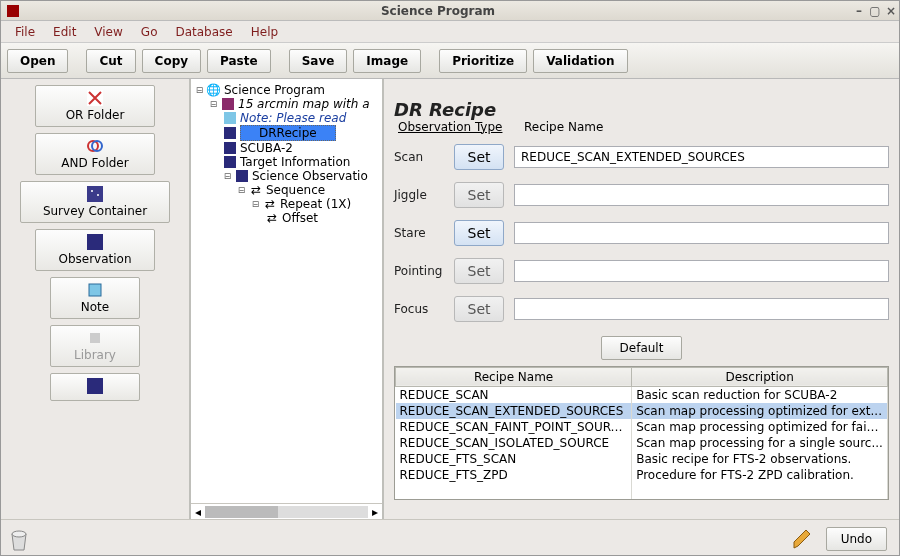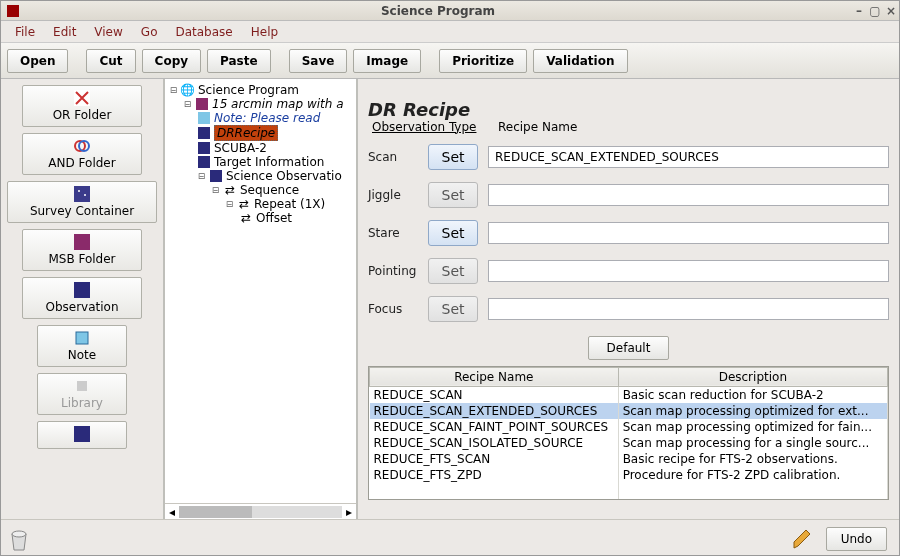--- a/index.html
+++ b/index.html
@@ -6,30 +6,30 @@
 body { background: #ece9e6; width: 900px; height: 556px; overflow: hidden; border: 1px solid #999; }
 .titlebar { height: 20px; background: linear-gradient(#ece9e2,#ddd9d0); display:flex; align-items:center; border-bottom:1px solid #bbb; }
 .titlebar .t-icon { width:12px;height:12px;background:#900;margin:0 6px; }
 .titlebar .t-text { flex:1; text-align:center; color:#444; font-weight:bold; }
 .titlebar .wbtn { width:16px; text-align:center; color:#555; font-weight:bold; cursor:default; }
 .menubar { height:22px; display:flex; align-items:center; padding:0 6px; gap:2px; background:#ece9e6; border-bottom:1px solid #ccc;}
 .menubar span { padding:2px 8px; color:#7f1d1d; }
 .toolbar { height:36px; display:flex; align-items:center; padding:4px 6px; gap:6px; background:linear-gradient(#f6f5f2,#e3e1db); border-bottom:1px solid #b8b8b8;}
 .tbtn { background:linear-gradient(#fdfdfd,#e6e6e3); border:1px solid #a8a8a0; padding:4px 12px; font-weight:bold; border-radius:2px;}
 .main { display:flex; height:calc(556px - 20px - 22px - 36px - 38px); }
-.palette { width:162px; background:#ece9e6; display:flex; flex-direction:column; align-items:center; gap:6px; padding:6px 4px; overflow:hidden; }
+.palette { width:188px; background:#ece9e6; display:flex; flex-direction:column; align-items:center; gap:6px; padding:6px 4px; overflow:hidden; }
 .pbtn { background:linear-gradient(#fdfdfd,#e9e8e4); border:1px solid #b0b0a8; padding:4px 6px; display:flex; flex-direction:column; align-items:center; gap:2px; min-width:120px; text-align:center; border-radius:2px;}
 .pbtn.small{min-width:90px;}
 .pbtn .pi { width:16px;height:16px; }
 .pbtn.disabled{ color:#999; }
 .tree { width:195px; border-left:2px solid #bfbfba; border-right:2px solid #bfbfba; background:#fff; padding:4px 2px; overflow:hidden; font-size:12px;}
 .tree-row{ display:flex; align-items:center; gap:3px; white-space:nowrap; padding:0 0 0 2px;}
 .tree .exp{ width:9px;height:9px; font-size:9px; color:#666; display:inline-flex;align-items:center;justify-content:center;}
 .tree .ic{ width:14px;height:14px;display:inline-flex;align-items:center;justify-content:center;}
-.tree .sel{ background:#c2410c; border:1px dotted #666; padding:0 2px; font-style:italic;}
+.tree .sel{ background:#3b82f6; border:1px dotted #666; padding:0 18px; }
 .tree .link{ color:#1a3ea0; font-style:italic; }
 .ind1{padding-left:16px;} .ind2{padding-left:30px;} .ind3{padding-left:44px;} .ind4{padding-left:58px;} .ind5{padding-left:72px;}
 .detail { flex:1; background:#ece9e6; padding:6px 10px 6px 10px; display:flex; flex-direction:column;justify-content:center; }
 .panel-title{ font-size:18px; font-weight:bold; font-style:italic; color:#222; }
 .panel-sub{ color:#333; margin:2px 0 4px 0;}
 .hdrrow{ display:flex; margin-bottom:4px;}
 .hdrrow > div:first-child{ width:130px; padding-left:4px;text-decoration:underline; }
 .row{ display:flex; align-items:center; margin:6px 0; }
 .row .lab{ width:60px; color:#222; }
 .row .setbtn{ width:50px; text-align:center; padding:4px 0; border:1px solid #8fa8c8; background:linear-gradient(#f0f5fc,#d4e2f3); border-radius:3px; font-size:14px;}
@@ -108,28 +108,20 @@
             <rect width="16" height="16" fill="#3a3a8a"></rect>
             <circle cx="5" cy="5" r="1" fill="#fff"></circle>
             <circle cx="11" cy="9" r="1" fill="#fff"></circle>
           </svg>
         </span>
       <span>Survey Container</span>
     </button>
     <button class="pbtn">
       <span class="pi">
           <svg width="16" height="16">
-            <rect width="16" height="16" fill="#8a2a6a"></rect>
-          </svg>
-        </span>
-      <span>MSB Folder</span>
-    </button>
-    <button class="pbtn">
-      <span class="pi">
-          <svg width="16" height="16">
             <rect width="16" height="16" fill="#2a2a7a"></rect>
           </svg>
         </span>
       <span>Observation</span>
     </button>
     <button class="pbtn small">
       <span class="pi">
           <svg width="16" height="16">
             <rect x="2" y="2" width="12" height="12" fill="#7ec6e6" stroke="#2a6a9a"></rect>
           </svg>

